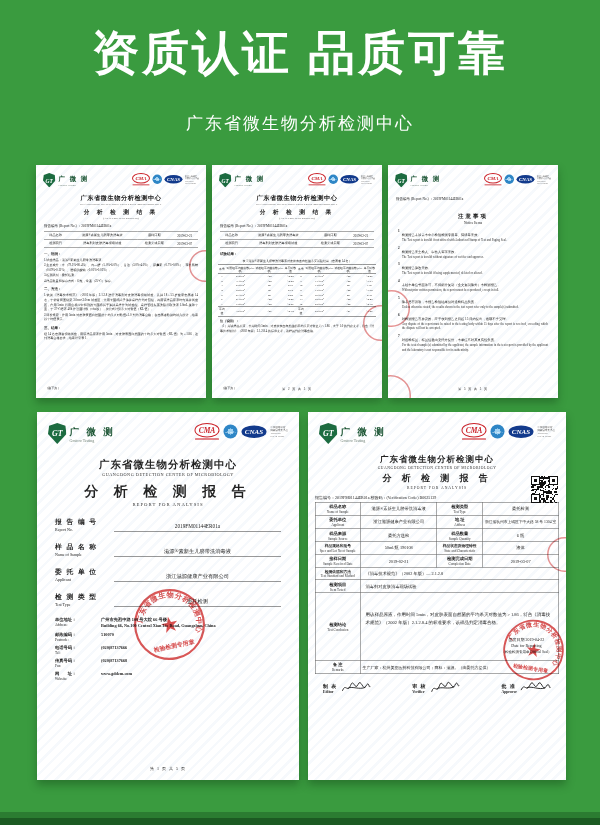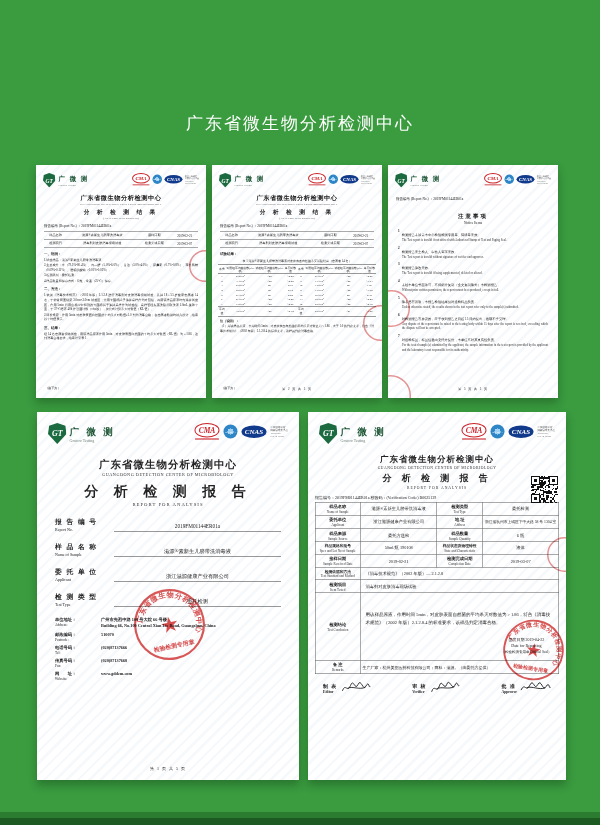--- a/index.html
+++ b/index.html
@@ -145,20 +145,21 @@
   .qr{position:absolute;right:16px;top:128px;width:54px;height:54px;}
 
   
   .stamp{position:absolute;mix-blend-mode:multiply;opacity:.9;}
   .ring{position:absolute;border:3px solid rgba(205,40,40,.5);border-radius:50%;mix-blend-mode:multiply;}
 </style>
 </head>
 <body>
 
 <div class="page">
+  <div class="page-title">资质认证 品质可靠</div>
   <div class="page-subtitle">广东省微生物分析检测中心</div>
 
   <div class="card card1">
     <div class="inner sm">
       <div class="hdr hdr-sm">
         <div class="brand">
           <div class="shield">GT</div>
           <div>
             <div class="brand-cn">广 微 测</div>
             <div class="brand-en">Gmicro Testing</div>

